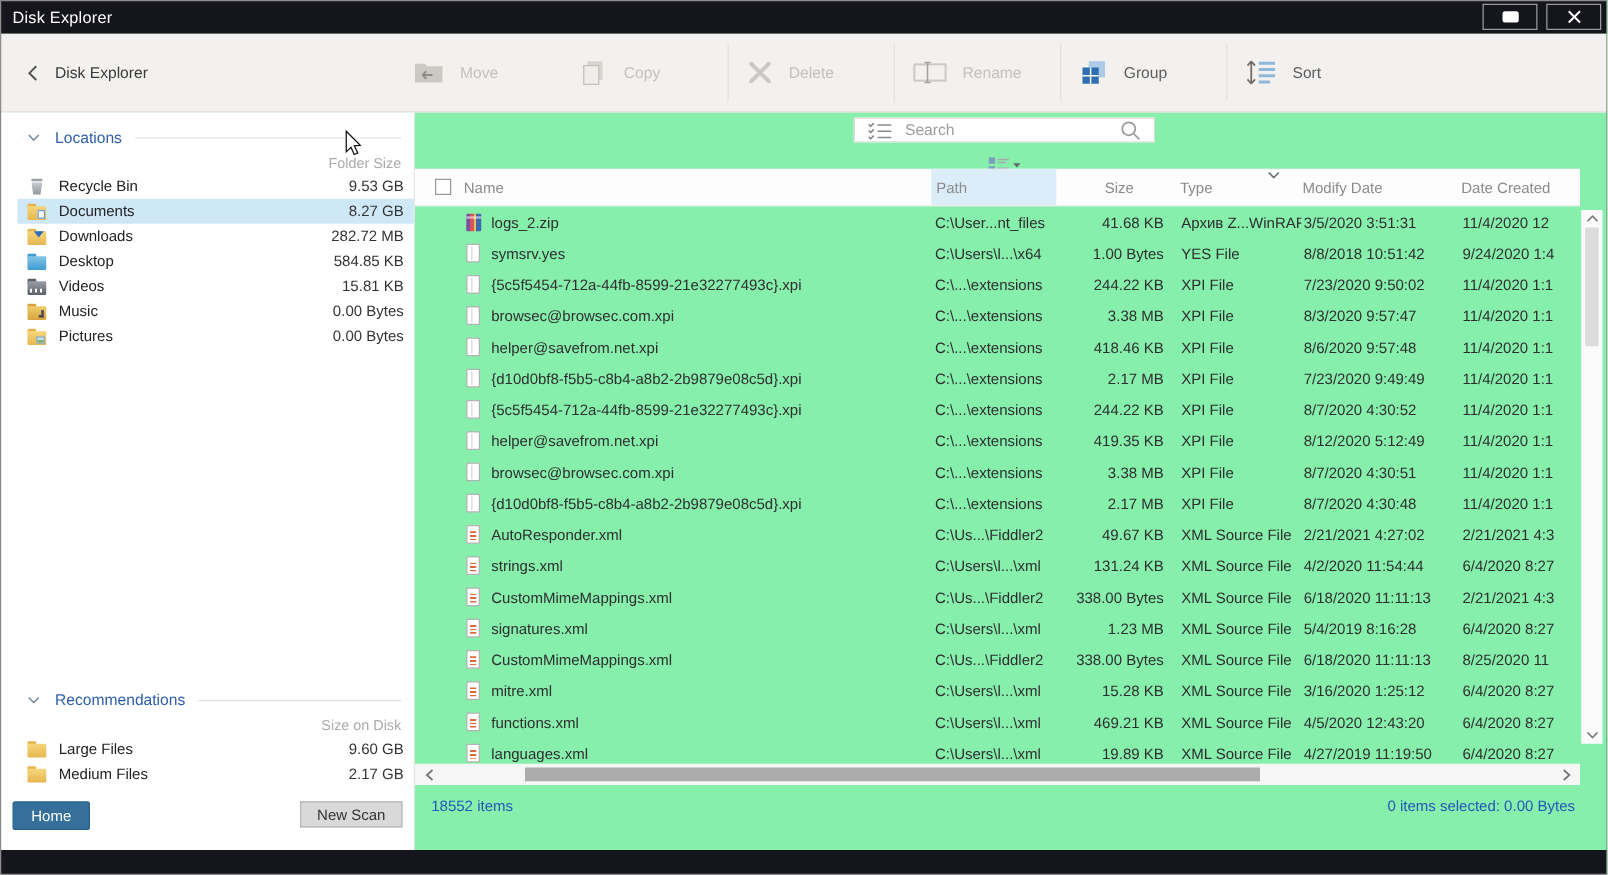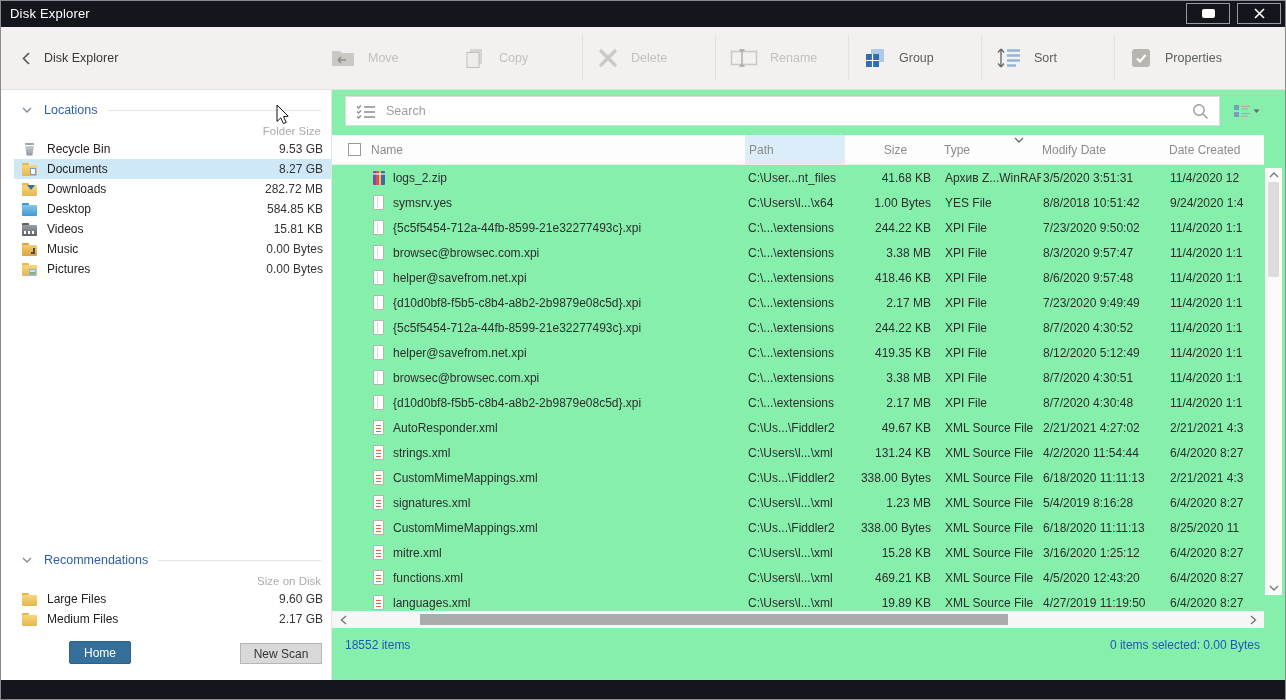--- a/index.html
+++ b/index.html
@@ -29,21 +29,21 @@
   .sidebar { width:332px; border-right:1px solid #e4e4e4; display:flex; flex-direction:column; padding-top:8px; background:#fff; }
   .sec-header { display:flex; align-items:center; height:24px; padding:0 10px 0 22px; cursor:pointer; }
   .sec-title { color:var(--accent,#2d5fa8); font-size:12.5px; margin-left:12px; white-space:nowrap; }
   .sec-rule { flex:1; height:1px; background:#e3e3e3; margin-left:10px; }
   .size-col-label { text-align:right; padding:3px 10px 2px 0; color:#ababab; font-size:11.5px; }
   .loc-item { height:20px; display:flex; align-items:center; margin-left:14px; padding:0 8px; font-size:12px; color:#222; cursor:pointer; }
   .loc-item.selected { background:var(--selection,#cfe8f8); }
   .loc-label { white-space:nowrap; }
   .loc-size { margin-left:auto; color:#333; }
   .side-spacer { flex:1; }
-  .side-buttons { display:flex; align-items:flex-end; padding:12px 9px 16px 27px;margin-left:42px; }
+  .side-buttons { display:flex; align-items:flex-start; padding:12px 9px 16px 10px; }
   .home-btn { width:62px; height:23px; background:var(--home,#35709b); border:1px solid #2c618a; border-radius:2px; color:#fff; font-size:12px; display:flex; align-items:center; justify-content:center; cursor:pointer; }
   .newscan-btn { margin-left:auto; width:82px; height:21px; background:#d9d9d9; border:1px solid #b6b6b6; color:#333; font-size:12px; display:flex; align-items:center; justify-content:center; cursor:pointer; }
 
   
   .fi { width:16px; height:13px; position:relative; flex:none; margin-right:9px; }
   .fi::before { content:""; position:absolute; top:0; left:0; width:7px; height:4px; border-radius:1px 1px 0 0; background:var(--fc,#e7b64e); }
   .fi::after { content:""; position:absolute; top:2px; left:0; right:1px; bottom:0; border-radius:1px; background:linear-gradient(180deg,var(--fl,#f6d67c),var(--fc,#e7b64e)); }
   .fi .ov { position:absolute; z-index:1; }
   .fi.desktop { --fc:#3e9ad2; --fl:#84c6ea; }
   .fi.videos { --fc:#5c6169; --fl:#9aa0a8; }
@@ -51,21 +51,21 @@
   .fi.documents .ov { right:2px; bottom:1px; width:6px; height:7px; background:#fdfdfd; border:1px solid #6f9fd2; }
   .fi.downloads .ov { right:3px; bottom:2px; width:0; height:0; border:4px solid transparent; border-top:5px solid #2f6eb2; }
   .fi.pictures .ov { right:2px; bottom:1px; width:7px; height:6px; background:linear-gradient(180deg,#bfe3f2 50%,#7fb56a 50%); border:1px solid #89b3d0; }
   .fi.videos .ov { left:2px; right:3px; bottom:2px; height:3px; background:repeating-linear-gradient(90deg,#fff 0 2px,rgba(0,0,0,0) 2px 4px); }
   .fi.music .ov { right:3px; bottom:2px; width:4px; height:6px; border-right:2px solid #4a4a55; border-bottom:2px solid #4a4a55; }
   .fi.recycle::before { left:3px; top:0; width:9px; height:2px; border-radius:1px; background:#9ba1a7; }
   .fi.recycle::after { top:3px; left:3px; right:4px; background:linear-gradient(180deg,#c6cbd0,#8f969d); clip-path:polygon(0 0,100% 0,82% 100%,18% 100%); }
 
   
   .main { flex:1; display:flex; flex-direction:column; position:relative; min-width:0; }
-  .search-row { height:45px; display:flex; align-items:center; padding:4px 24px 7px 13px; gap:10px; }
+  .search-row { height:45px; display:flex; align-items:center; padding:4px 24px 7px 13px; gap:10px;flex-direction:column; }
   .search-box { flex:1; height:30px; border:1px solid #dcdcdc; background:#fff; display:flex; align-items:center; padding:0 10px; gap:10px; }
   .search-box input { flex:1; border:none; outline:none; font-size:12.5px; font-family:"Liberation Sans",sans-serif; color:#333; background:transparent; }
   .search-box input::placeholder { color:#9d9d9d; }
   .view-btn { width:32px; height:30px; display:flex; align-items:center; justify-content:center; cursor:pointer; gap:2px; }
 
   .grid-header { height:30px; display:flex; align-items:stretch; margin-right:22px; border-bottom:1px solid #ececec; font-size:12px; color:#8b8b8b; background:#fdfdfd; }
   .hc { display:flex; align-items:center; cursor:pointer; white-space:nowrap; }
   .hc-name { width:413px; padding-left:16px; gap:10px; }
   .hc-path { width:100px; padding-left:4px; background:#dcedfa; }
   .hc-size { width:93px; padding-left:8px;justify-content:center; }
@@ -171,27 +171,20 @@
           <path d="M3 14.5h13M9.5 8v13" stroke="#fff" stroke-width="1.2"></path>
         </svg>
         <span>Group</span>
       </div>
       <div class="tbtn sep enabled">
         <svg width="26" height="22" viewBox="0 0 26 22">
           <path d="M5 2v18M5 2L2 5.5M5 2l3 3.5M5 20l-3-3.5M5 20l3-3.5" stroke="#6f6c68" stroke-width="1.4" fill="none"></path>
           <path d="M11 3.5h13M11 8.5h13M11 13.5h13M11 18.5h9" stroke="#90b7d7" stroke-width="2.4"></path>
         </svg>
         <span>Sort</span>
-      </div>
-      <div class="tbtn sep enabled">
-        <svg width="24" height="24" viewBox="0 0 24 24">
-          <rect x="3" y="3" width="18" height="18" rx="3" fill="#b9b6b1"></rect>
-          <path d="M8 12.5l3 3 5.5-6.5" stroke="#fff" stroke-width="2.2" fill="none"></path>
-        </svg>
-        <span>Properties</span>
       </div>
     </div>
   </div>
 
   <div class="bodyarea">
 
     <div class="sidebar">
       <div class="sec-header">
         <svg width="10" height="6" viewBox="0 0 10 6">
             <path d="M1 1l4 4 4-4" stroke="#7b8ba0" fill="none" stroke-width="1.3"></path>

